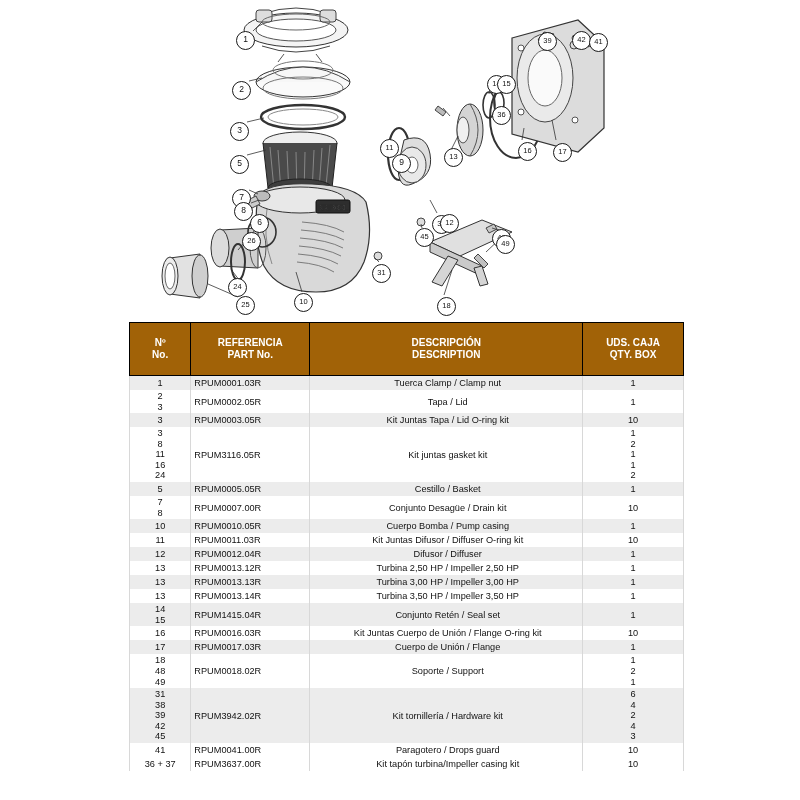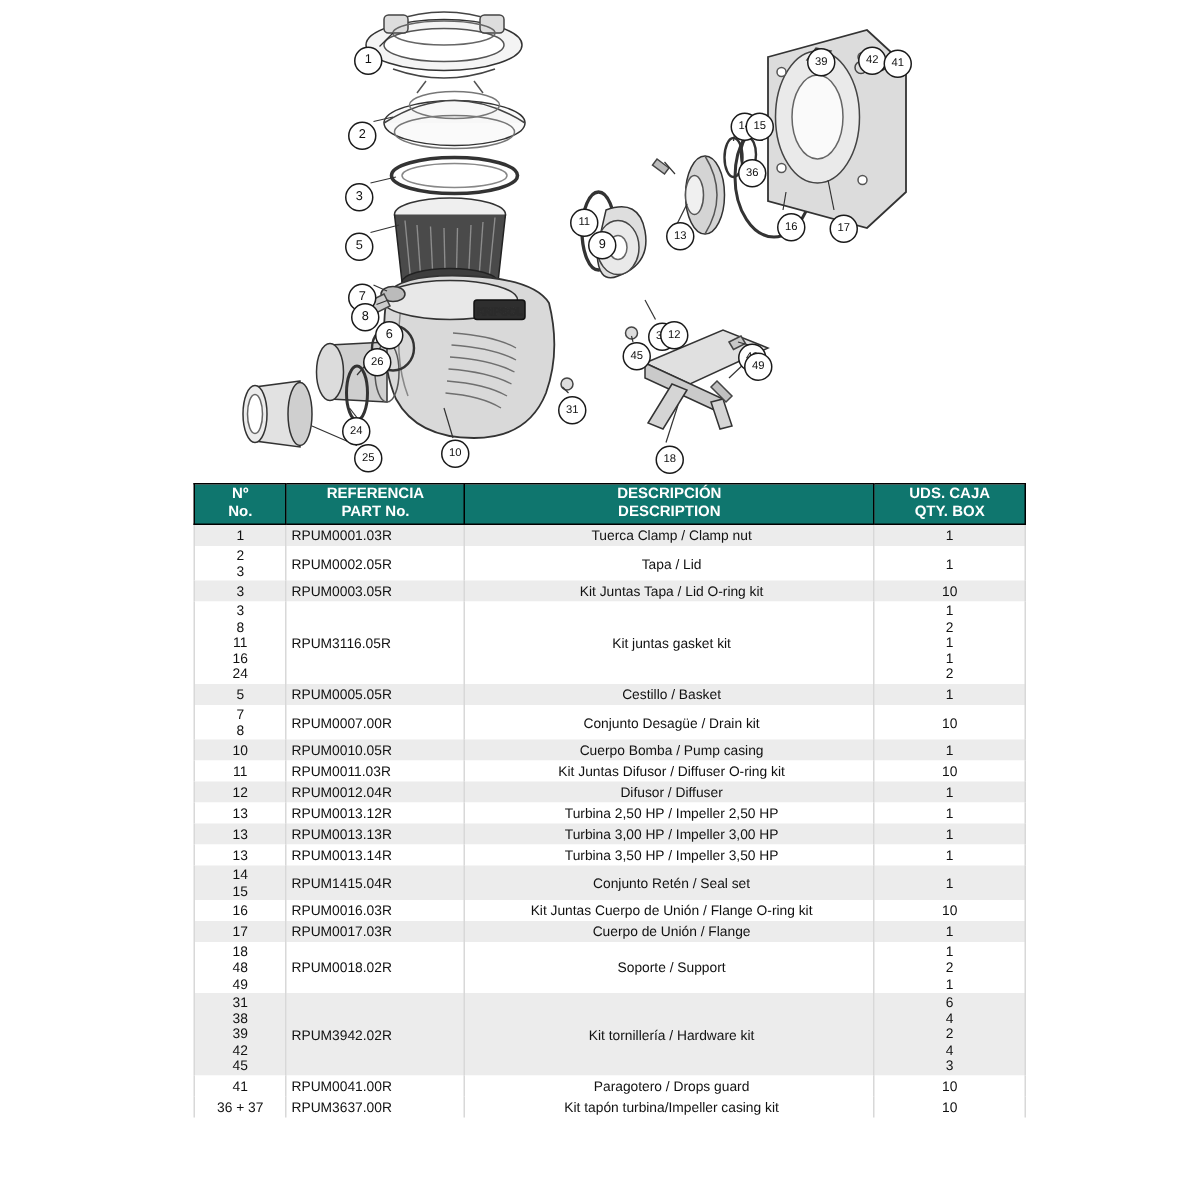--- a/index.html
+++ b/index.html
@@ -35,25 +35,25 @@
     left:129px;top:322px;
     width:555px;
   }
   table{
     border-collapse:collapse;
     width:555px;
     font-size:9px;
     font-family:"Liberation Sans", sans-serif;
   }
   thead th{
-    background:#0f766e;
+    background:#a16207;
     color:#fff;
     font-weight:bold;
     font-size:10px;
-    padding:1px 2px;
+    padding:14px 2px;
     text-align:center;
     line-height:1.2;
     border:1px solid #000;
   }
   thead th.c1{width:58px;}
   thead th.c2{width:116px;}
   thead th.c3{width:281px;}
   thead th.c4{width:100px;}
   tbody td{
     border-left:1px solid #d8d8d8;

